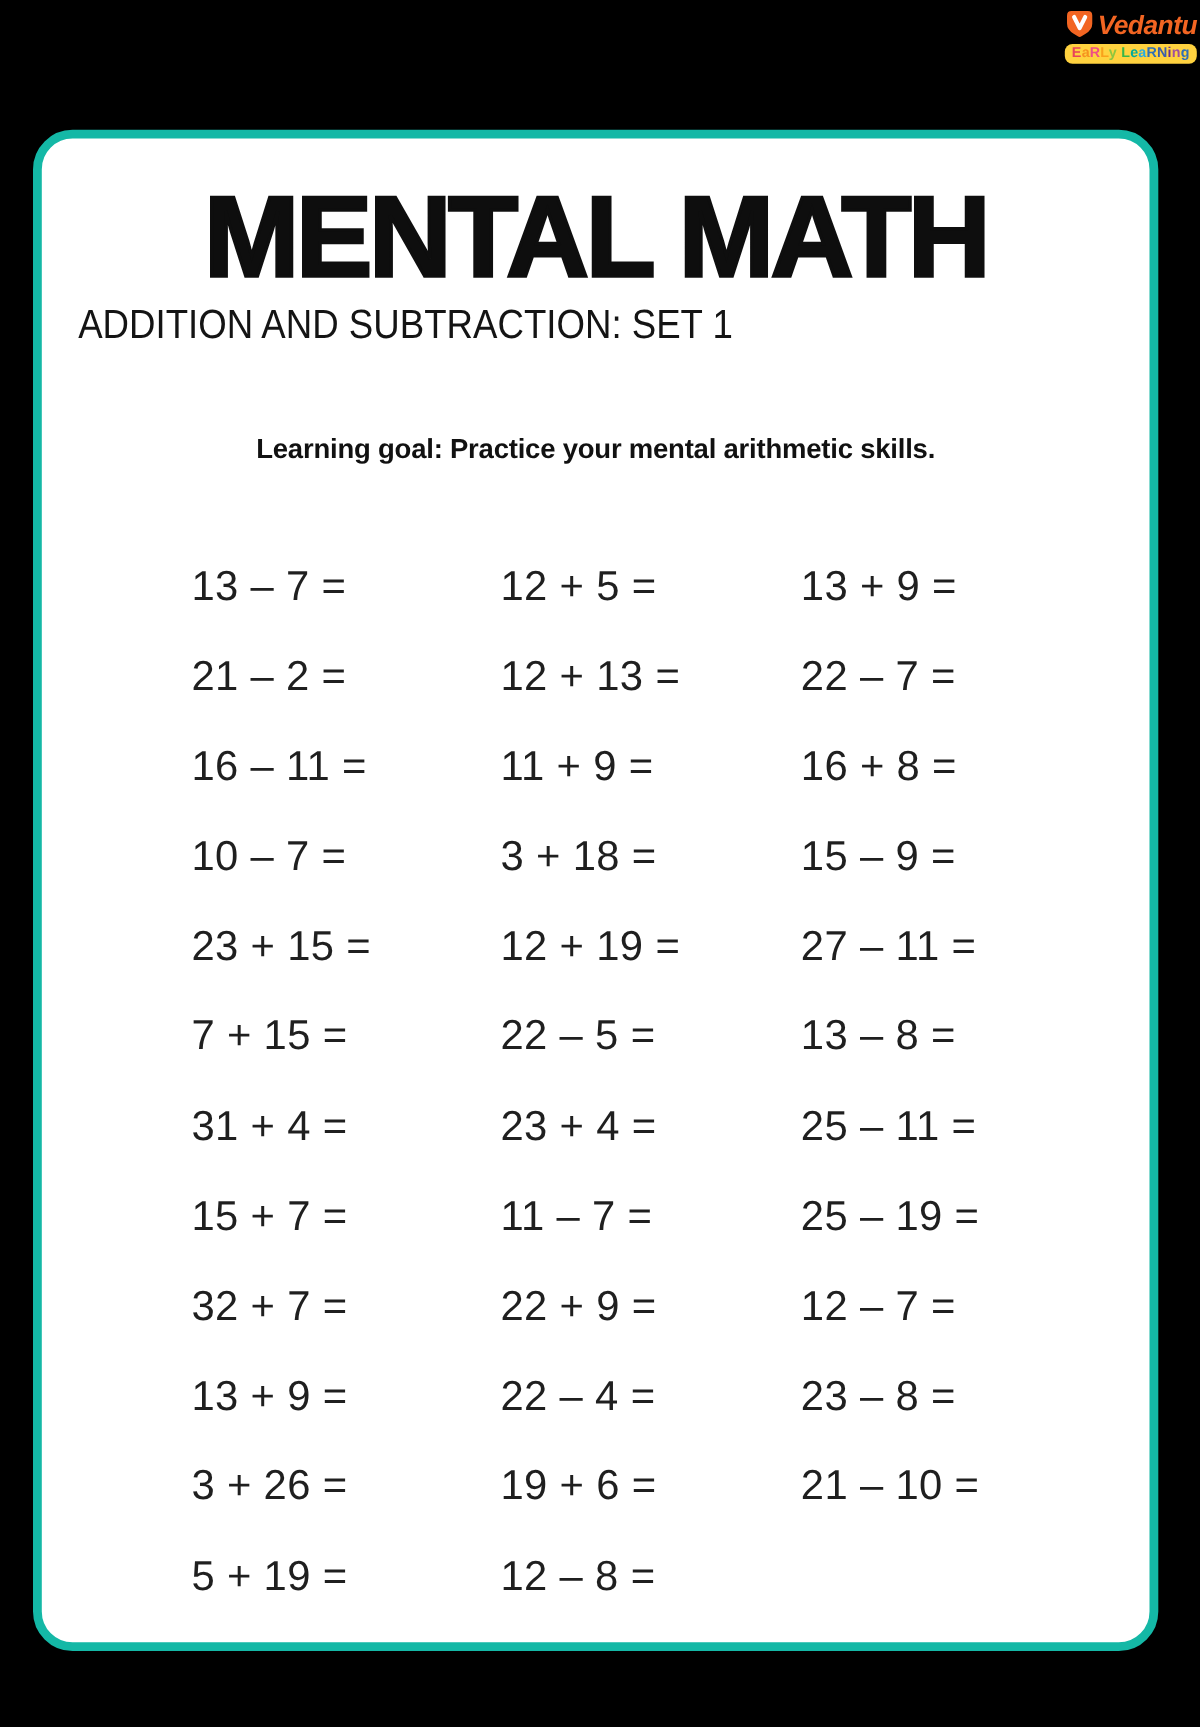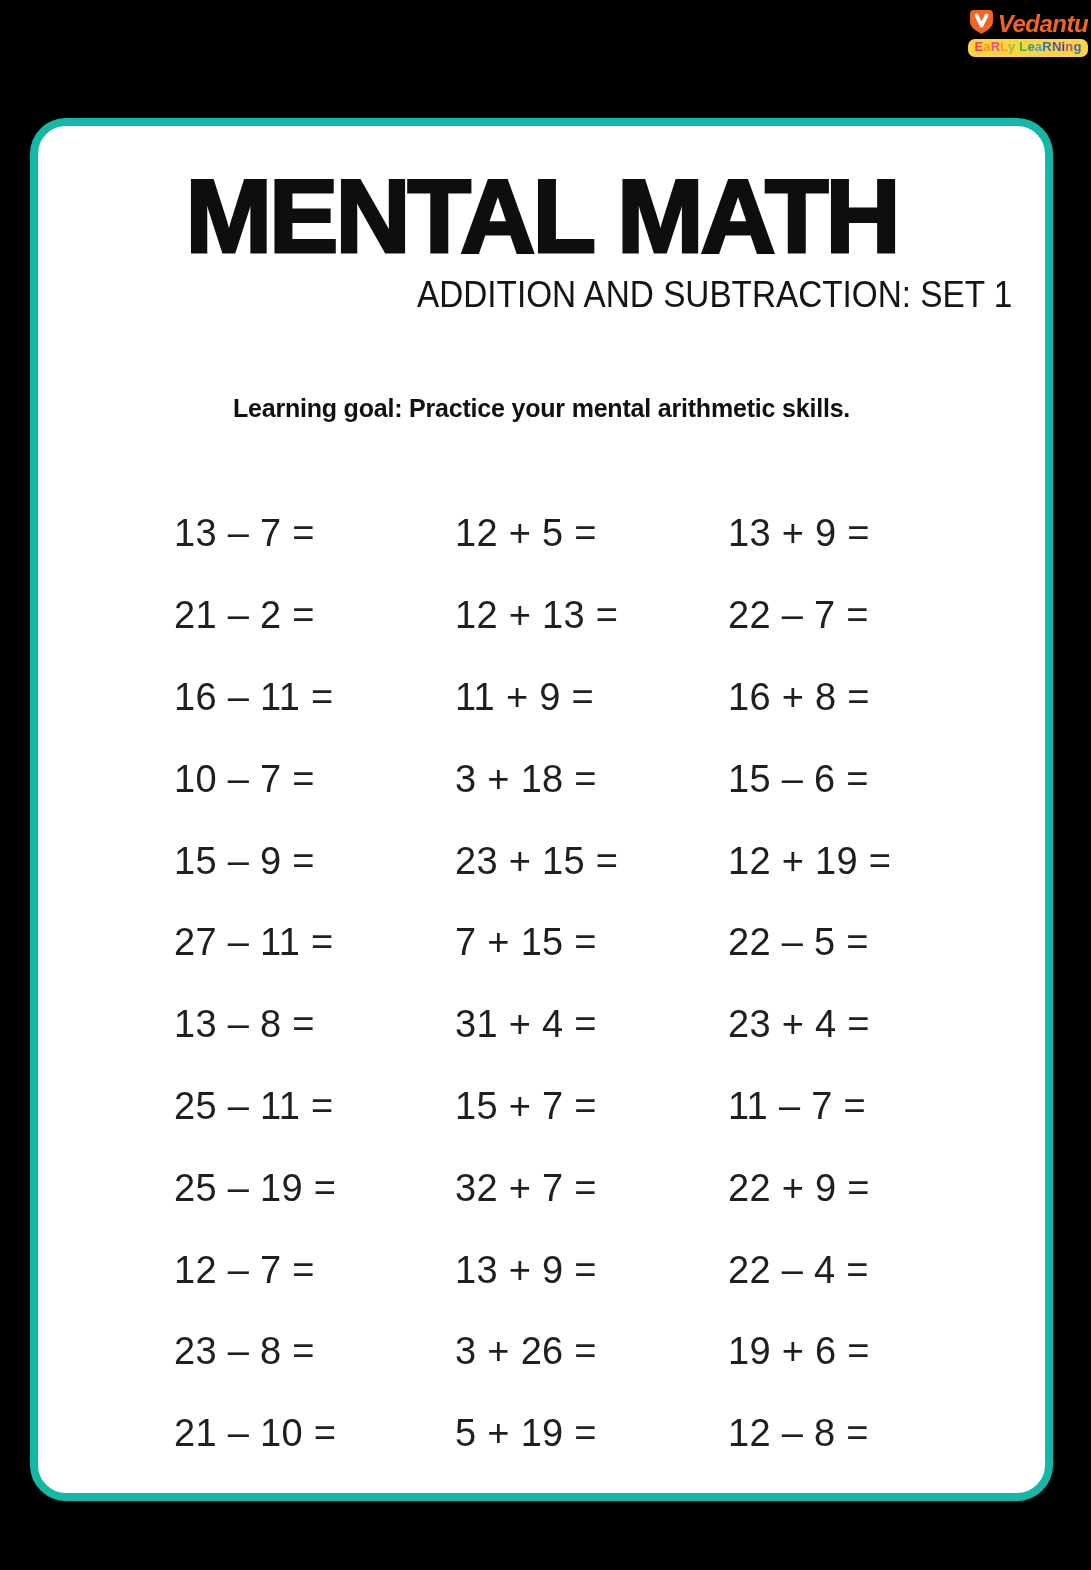--- a/index.html
+++ b/index.html
@@ -74,21 +74,21 @@
     color: #0e0e0e;
     letter-spacing: -3px;
     -webkit-text-stroke: 3px #0e0e0e;
     white-space: nowrap;
   }
   .subtitle-wrap {
     position: absolute;
     top: 148px;
     left: 0;
     right: 0;
-    text-align: right;
+    text-align: left;
   }
   .subtitle {
     display: inline-block;
     transform: scaleX(0.9);
     transform-origin: center;
     font-size: 37px;
     font-weight: 400;
     color: #141414;
     letter-spacing: 0px;
     white-space: nowrap;
@@ -155,21 +155,20 @@
         <div class="problem">12 + 5 =</div>
         <div class="problem">13 + 9 =</div>
         <div class="problem">21 – 2 =</div>
         <div class="problem">12 + 13 =</div>
         <div class="problem">22 – 7 =</div>
         <div class="problem">16 – 11 =</div>
         <div class="problem">11 + 9 =</div>
         <div class="problem">16 + 8 =</div>
         <div class="problem">10 – 7 =</div>
         <div class="problem">3 + 18 =</div>
-        <div class="problem">15 – 6 =</div>
         <div class="problem">15 – 9 =</div>
         <div class="problem">23 + 15 =</div>
         <div class="problem">12 + 19 =</div>
         <div class="problem">27 – 11 =</div>
         <div class="problem">7 + 15 =</div>
         <div class="problem">22 – 5 =</div>
         <div class="problem">13 – 8 =</div>
         <div class="problem">31 + 4 =</div>
         <div class="problem">23 + 4 =</div>
         <div class="problem">25 – 11 =</div>

